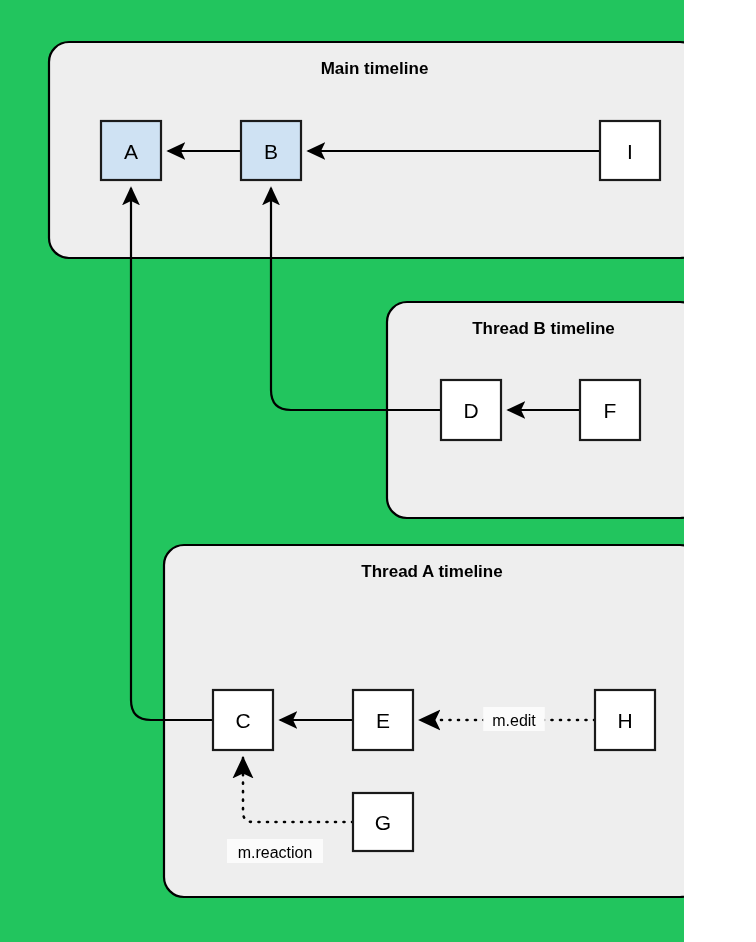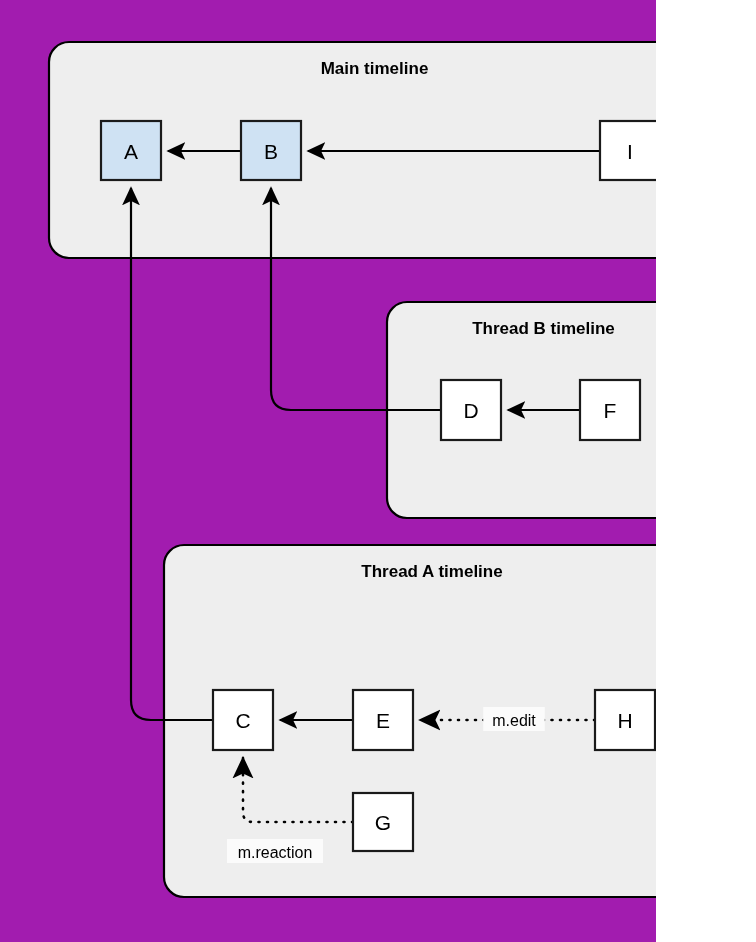--- a/index.html
+++ b/index.html
@@ -12,21 +12,22 @@
     width: 756px;
     height: 942px;
     font-family: "Liberation Sans", sans-serif;
     -webkit-font-smoothing: antialiased;
   }
   #canvas {
     position: relative;
     width: 656px;
     height: 942px;
     overflow: hidden;
-    background: #a21caf;
+    background: #22c55e;
+    padding-left: 28px;
   }
   svg.layer {
     position: absolute;
     left: 0;
     top: 0;
     width: 756px;
     height: 942px;
   }
   .grp-title {
     font-family: "Liberation Sans", sans-serif;

